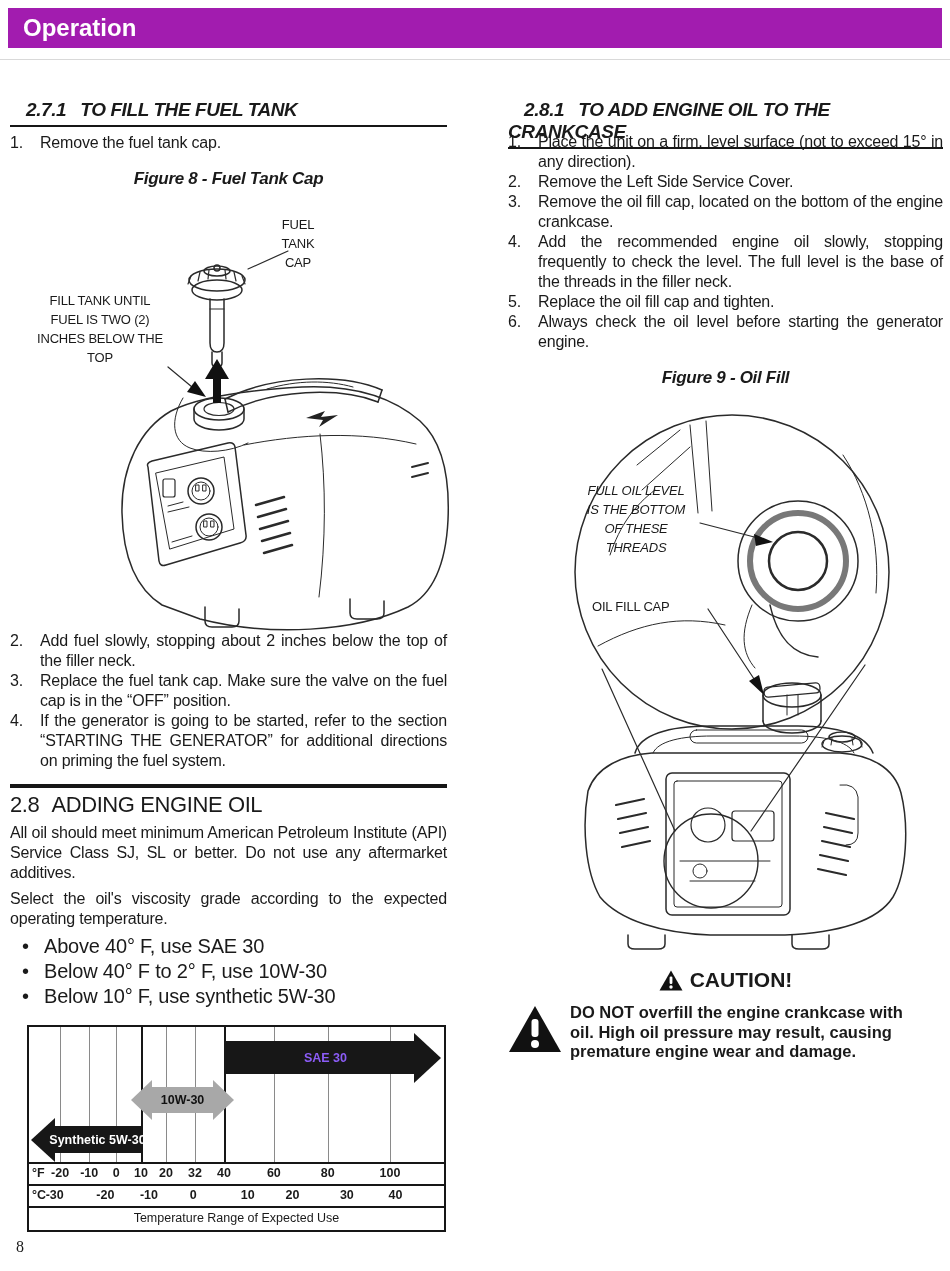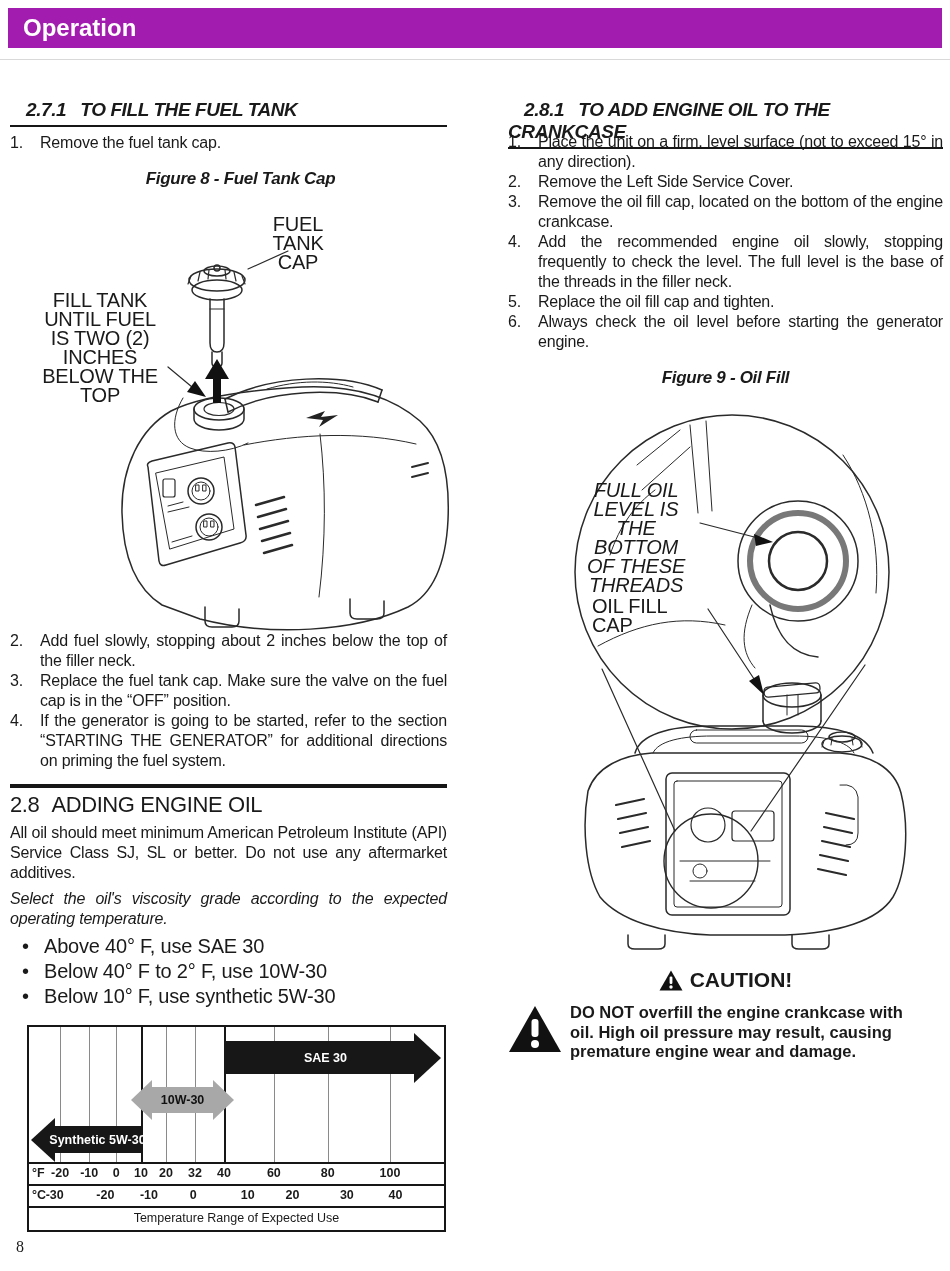--- a/index.html
+++ b/index.html
@@ -20,21 +20,21 @@
   .fig-caption{font-weight:bold;font-style:italic;font-size:17px;text-align:center;letter-spacing:-0.3px;}
   
   .step{display:flex;font-size:16px;line-height:20px;}
   .step-n{flex:none;width:30px;}
   .step-t{flex:1;text-align:justify;}
   .para{font-size:16px;line-height:20px;text-align:justify;}
   .bullet-item{position:relative;padding-left:34px;font-size:20px;line-height:19px;margin-bottom:6px;}
   .bullet-item::before{content:"•";position:absolute;left:12px;top:0;}
   
   .figwrap{position:absolute;}
-  .figlabel{position:absolute;font-size:20px;line-height:19px;text-align:center;letter-spacing:-0.2px;}
+  .figlabel{position:absolute;font-size:13px;line-height:19px;text-align:center;letter-spacing:-0.2px;}
   
   .chart{width:419px;}
   .plot{position:relative;height:135px;border:2px solid #161616;background:#fff;}
   .gridline{position:absolute;top:0;bottom:0;width:1px;background:#8a8a8a;}
   .gridline.major{width:2px;background:#161616;}
   .band{position:absolute;display:flex;align-items:center;justify-content:center;}
   .band span{font-weight:bold;font-size:12.5px;letter-spacing:0;white-space:nowrap;z-index:2;}
   .head{position:absolute;top:50%;transform:translateY(-50%);width:0;height:0;
         border-style:solid;border-color:transparent;}
   .scale-row{position:relative;height:20px;border:2px solid #161616;margin-top:-2px;
@@ -63,21 +63,21 @@
 
   <div class="abs sec-heading" style="left:10px;top:99px;width:437px;">
     <span class="sec-num">2.7.1</span><span class="sec-title">TO FILL THE FUEL TANK</span>
   </div>
 
   <div class="abs step" style="left:10px;top:133px;width:437px;">
     <span class="step-n">1.</span>
     <div class="step-t">Remove the fuel tank cap.</div>
   </div>
 
-  <div class="abs fig-caption" style="left:22px;top:169px;width:437px;">Figure 8 - Fuel Tank Cap</div>
+  <div class="abs fig-caption" style="left:10px;top:169px;width:437px;">Figure 8 - Fuel Tank Cap</div>
 
   <div class="figwrap" style="left:20px;top:205px;width:440px;height:427px;">
     <svg width="440" height="427" viewBox="0 0 440 427">
       <g fill="none" stroke="#2a2a2a" stroke-width="1.5" stroke-linejoin="round" stroke-linecap="round">
 
         <ellipse cx="197" cy="66" rx="13" ry="5"></ellipse>
         <circle cx="197" cy="63" r="3"></circle>
         <ellipse cx="197" cy="75" rx="28" ry="11"></ellipse>
         <ellipse cx="197" cy="85" rx="25" ry="10"></ellipse>
         <path d="M171,71 l-3,8 M180,67 l-2,9 M189,65 l-1,9 M205,65 l1,9 M214,67 l2,9 M222,71 l3,8" stroke-width="1.2"></path>
@@ -148,42 +148,42 @@
       <div class="step-t">If the generator is going to be started, refer to the section “STARTING THE GENERATOR” for additional directions on priming the fuel system.</div>
     </div>
   </div>
 
   <div class="abs thick-rule" style="left:10px;top:784px;width:437px;"></div>
   <div class="abs big-heading" style="left:10px;top:792px;width:437px;">
     <span class="sec-num">2.8</span><span>ADDING ENGINE OIL</span>
   </div>
 
   <div class="abs para" style="left:10px;top:823px;width:437px;">All oil should meet minimum American Petroleum Institute (API) Service Class SJ, SL or better. Do not use any aftermarket additives.</div>
-  <div class="abs para" style="left:10px;top:889px;width:437px;font-style:italic;">Select the oil's viscosity grade according to the expected operating temperature.</div>
+  <div class="abs para" style="left:10px;top:889px;width:437px;">Select the oil's viscosity grade according to the expected operating temperature.</div>
 
   <div class="abs" style="left:10px;top:937px;width:437px;">
     <div class="bullet-item">Above 40° F, use SAE 30</div>
     <div class="bullet-item">Below 40° F to 2° F, use 10W-30</div>
     <div class="bullet-item">Below 10° F, use synthetic 5W-30</div>
   </div>
 
   <div class="abs chart" style="left:27px;top:1025px;">
     <div class="plot">
         <div class="gridline" style="left: 7.5%;"></div>
         <div class="gridline" style="left: 14.5%;"></div>
         <div class="gridline" style="left: 21%;"></div>
         <div class="gridline major" style="left: 27%;"></div>
         <div class="gridline" style="left: 33%;"></div>
         <div class="gridline" style="left: 40%;"></div>
         <div class="gridline major" style="left: 47%;"></div>
         <div class="gridline" style="left: 59%;"></div>
         <div class="gridline" style="left: 72%;"></div>
         <div class="gridline" style="left: 87%;"></div>
         <div class="band" style="left: 47%; width: 46%; top: 14px; height: 33px; background: rgb(23, 23, 23);">
-          <span style="color: #ffffff; margin-left: 12px;">SAE 30</span>
+          <span style="color: #8b5cf6; margin-left: 12px;">SAE 30</span>
           <div class="head" style="border-width: 25px 0px 25px 27px; border-left-color: rgb(23, 23, 23); right: -26px;"></div>
         </div>
         <div class="band" style="left: 29.5%; width: 15%; top: 60px; height: 26px; background: rgb(168, 168, 168);">
           <span style="color: rgb(17, 17, 17);">10W-30</span>
           <div class="head" style="border-width: 20px 0px 20px 21px; border-left-color: rgb(168, 168, 168); right: -20px;"></div>
           <div class="head" style="border-width: 20px 21px 20px 0px; border-right-color: rgb(168, 168, 168); left: -20px;"></div>
         </div>
         <div class="band" style="left: 6%; width: 21%; top: 99px; height: 27px; background: rgb(23, 23, 23);">
           <span style="color: rgb(255, 255, 255);">Synthetic 5W-30</span>
           <div class="head" style="border-width: 22px 24px 22px 0px; border-right-color: rgb(23, 23, 23); left: -23px;"></div>

